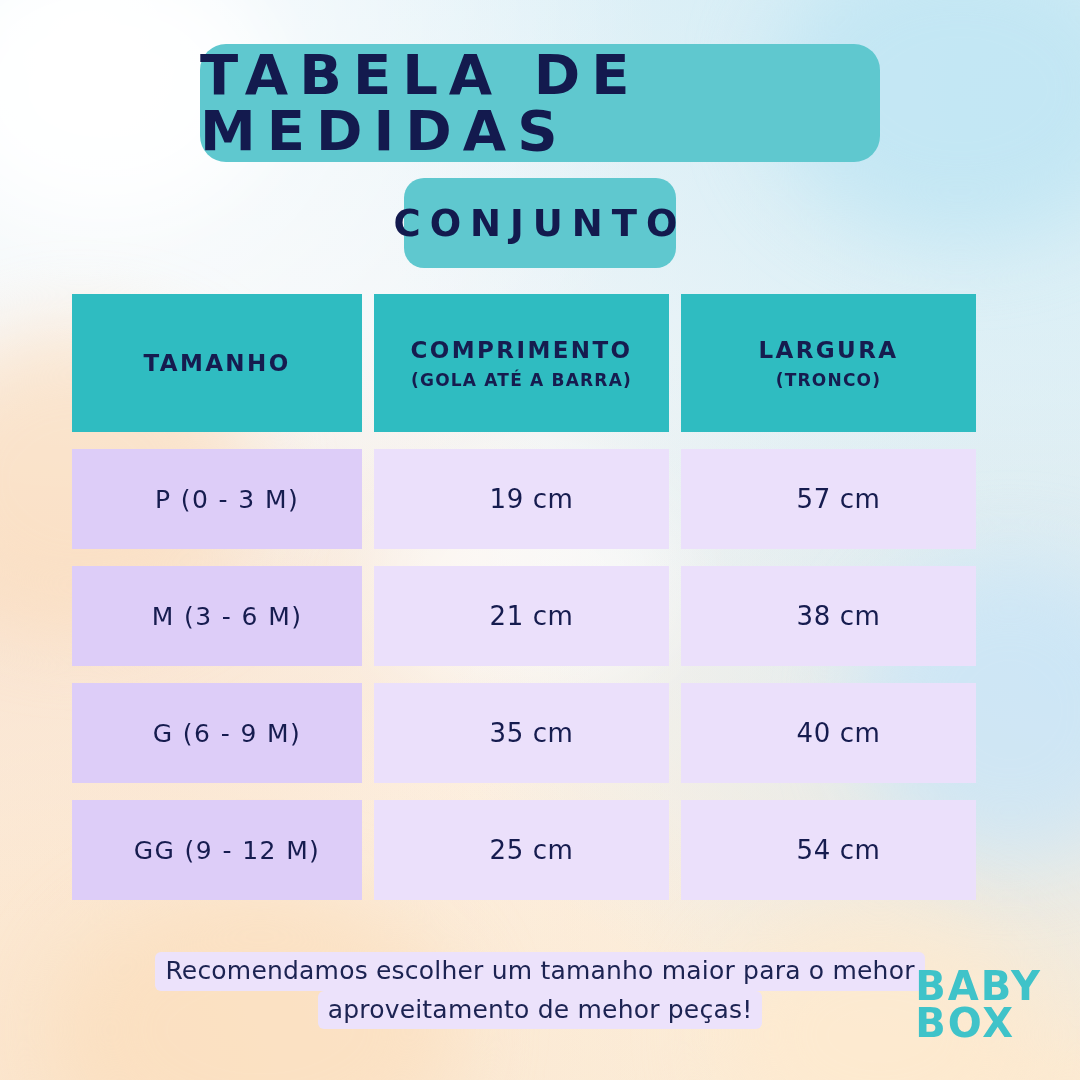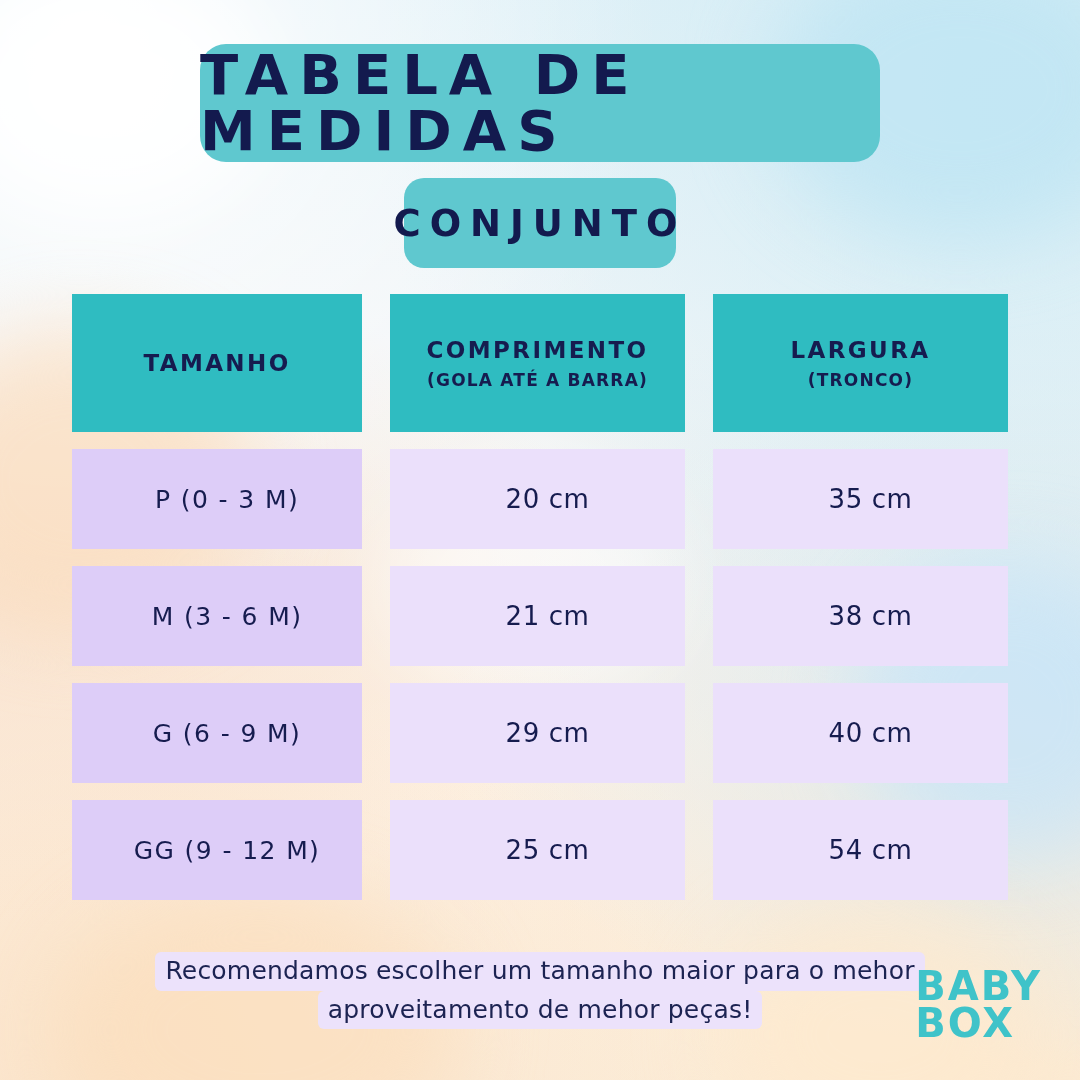--- a/index.html
+++ b/index.html
@@ -90,21 +90,21 @@
     top: 294px;
     left: 72px;
     width: 936px;
     display: flex;
     flex-direction: column;
     gap: 17px;
   }
   .row {
     display: grid;
     grid-template-columns: 290px 295px 295px;
-    gap: 28px;
+    gap: 12px;
   }
   .cell {
     display: flex;
     flex-direction: column;
     align-items: center;
     justify-content: center;
     text-align: center;
     color: #161c4f;
     box-sizing: border-box;
     padding-left: 20px;
@@ -222,45 +222,45 @@
           <span class="hcol-main">LARGURA</span>
           <span class="hcol-sub">(TRONCO)</span>
         </div>
       </div>
 
       <div class="row body">
         <div class="cell c1">
           <span class="cell-size">P  (0 - 3 M)</span>
         </div>
         <div class="cell c2">
-          <span class="cell-val">20 cm</span>
-        </div>
-        <div class="cell c3">
+          <span class="cell-val">19 cm</span>
+        </div>
+        <div class="cell c3">
+          <span class="cell-val">57 cm</span>
+        </div>
+      </div>
+
+      <div class="row body">
+        <div class="cell c1">
+          <span class="cell-size">M  (3 - 6 M)</span>
+        </div>
+        <div class="cell c2">
+          <span class="cell-val">21 cm</span>
+        </div>
+        <div class="cell c3">
+          <span class="cell-val">38 cm</span>
+        </div>
+      </div>
+
+      <div class="row body">
+        <div class="cell c1">
+          <span class="cell-size">G  (6 - 9 M)</span>
+        </div>
+        <div class="cell c2">
           <span class="cell-val">35 cm</span>
-        </div>
-      </div>
-
-      <div class="row body">
-        <div class="cell c1">
-          <span class="cell-size">M  (3 - 6 M)</span>
-        </div>
-        <div class="cell c2">
-          <span class="cell-val">21 cm</span>
-        </div>
-        <div class="cell c3">
-          <span class="cell-val">38 cm</span>
-        </div>
-      </div>
-
-      <div class="row body">
-        <div class="cell c1">
-          <span class="cell-size">G  (6 - 9 M)</span>
-        </div>
-        <div class="cell c2">
-          <span class="cell-val">29 cm</span>
         </div>
         <div class="cell c3">
           <span class="cell-val">40 cm</span>
         </div>
       </div>
 
       <div class="row body">
         <div class="cell c1">
           <span class="cell-size">GG  (9 - 12 M)</span>
         </div>

